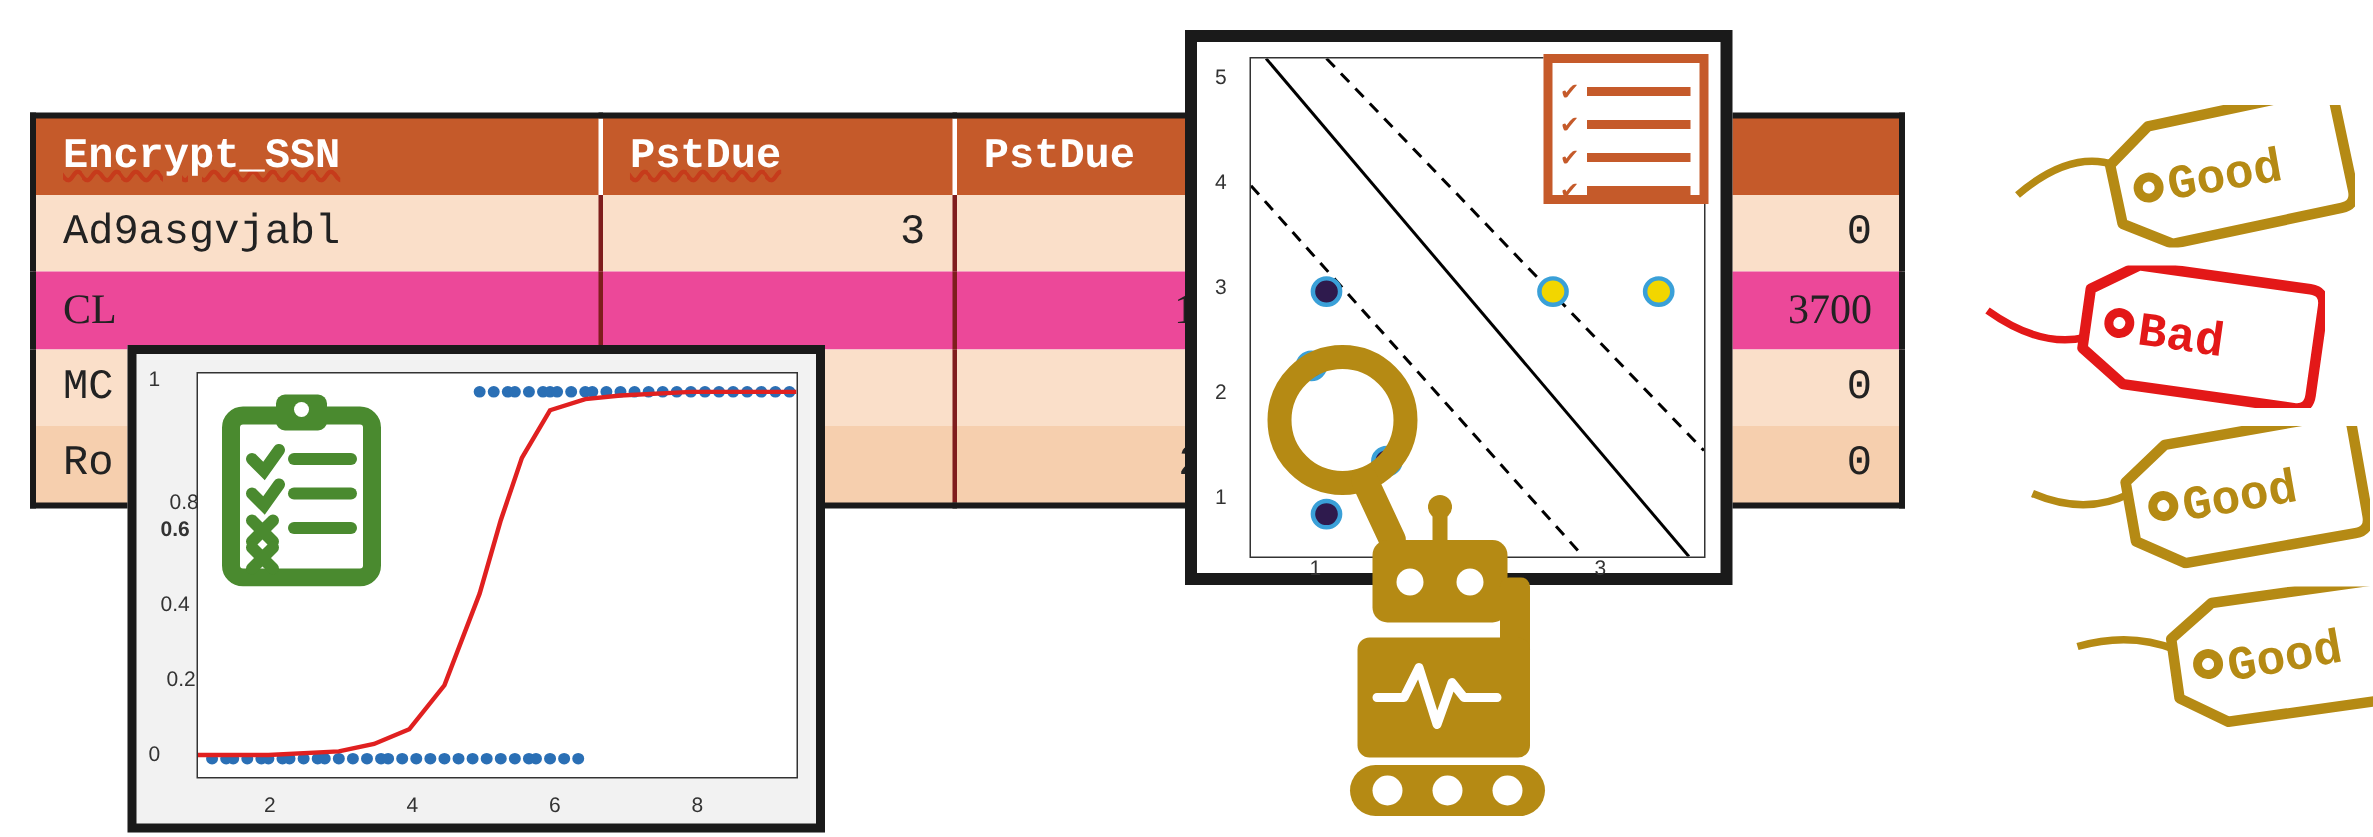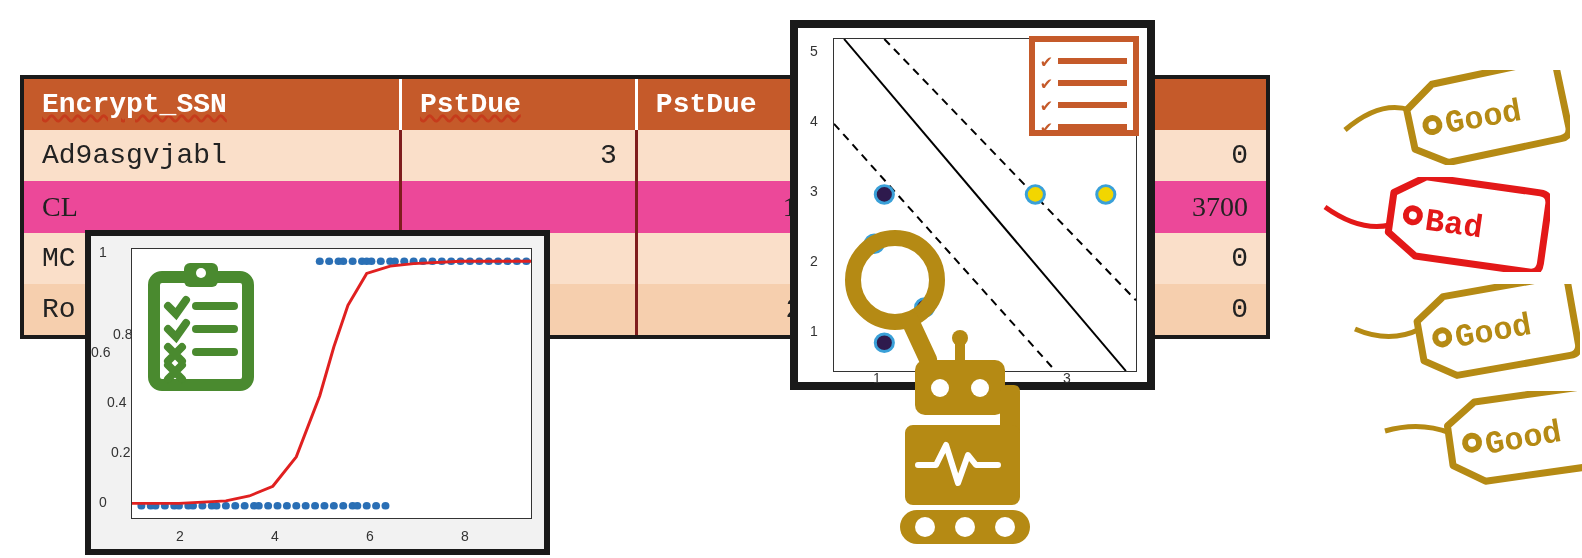--- a/index.html
+++ b/index.html
@@ -247,21 +247,21 @@
           <circle cx="367.05882352941177" cy="12.727272727272748" r="4" fill="#2a6fb5"></circle>
           <circle cx="376.4705882352941" cy="12.727272727272748" r="4" fill="#2a6fb5"></circle>
           <circle cx="385.8823529411764" cy="12.727272727272748" r="4" fill="#2a6fb5"></circle>
           <circle cx="395.29411764705884" cy="12.727272727272748" r="4" fill="#2a6fb5"></circle>
           <path d="M 0,264.72727272727275 L 47.05882352941176,264.72727272727275 L 94.11764705882352,262.1818181818182 L 117.64705882352942,257.0909090909091 L 141.1764705882353,246.9090909090909 L 164.70588235294116,216.36363636363637 L 188.23529411764704,152.72727272727275 L 202.35294117647058,101.81818181818181 L 216.47058823529412,58.54545454545456 L 235.29411764705884,25.454545454545467 L 258.8235294117647,17.818181818181813 L 282.3529411764706,15.272727272727252 L 329.4117647058823,12.727272727272748 L 400,12.727272727272748" fill="none" stroke="#e02020" stroke-width="3"></path>
         </svg>
     </div>
 
     <div class="axis-label" style="left:8px; top:8px;">1</div>
     <div class="axis-label" style="left:22px; top:58px;margin-top:32px;">0.8</div>
-    <div class="axis-label" style="left:0; top:108px;">0.6</div>
+    <div class="axis-label" style="left:16px; top:108px;font-weight:bold;">0.6</div>
     <div class="axis-label" style="left:16px; top:158px;">0.4</div>
     <div class="axis-label" style="left:20px; top:208px;">0.2</div>
     <div class="axis-label" style="left:8px; top:258px;">0</div>
 
     <div class="axis-label" style="bottom:5px; left:85px;">2</div>
     <div class="axis-label" style="bottom:5px; left:180px;">4</div>
     <div class="axis-label" style="bottom:5px; left:275px;">6</div>
     <div class="axis-label" style="bottom:5px; left:370px;">8</div>
 
     <div class="clip-icon">

